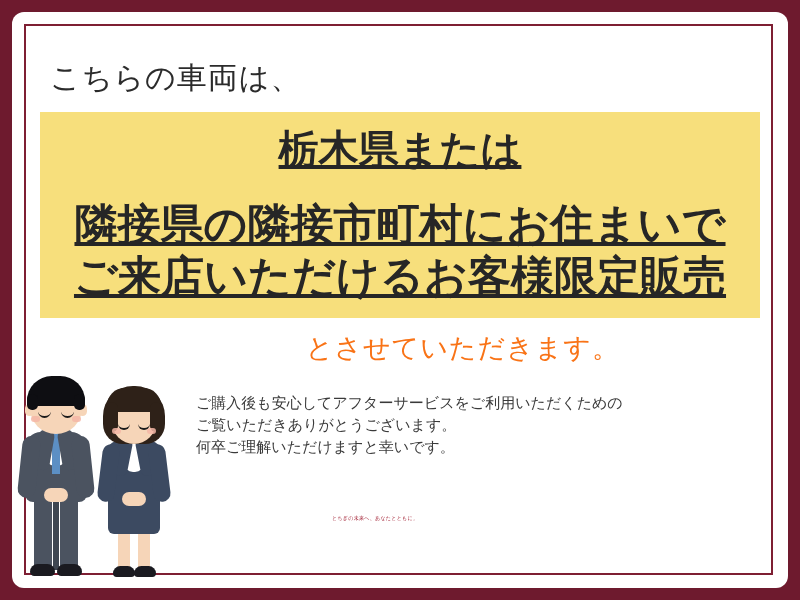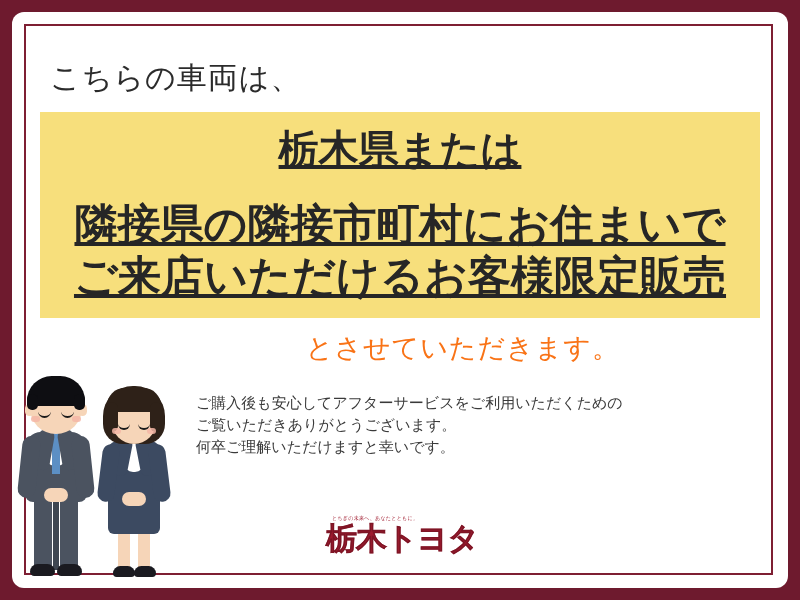--- a/index.html
+++ b/index.html
@@ -134,21 +134,20 @@
   <div class="closing">とさせていただきます。</div>
 
   <div class="body-block">
     <div>ご購入後も安心してアフターサービスをご利用いただくための</div>
     <div>ご覧いただきありがとうございます。</div>
     <div>何卒ご理解いただけますと幸いです。</div>
   </div>
 
   <div class="logo">
     <div class="logo-tag">とちぎの未来へ、あなたとともに。</div>
-    <div class="logo-word">栃木トヨタ</div>
   </div>
 
   <div class="person" id="man">
 
     <div class="pc suit-gray" style="left:20px;top:120px;width:18px;height:78px;"></div>
     <div class="pc suit-gray" style="left:46px;top:120px;width:18px;height:78px;"></div>
     <div class="pc" style="left:39px;top:120px;width:6px;height:78px;background:#3E4651;"></div>
 
     <div class="pc shoe" style="left:16px;top:192px;width:25px;height:12px;border-radius:9px 9px 5px 5px;"></div>
     <div class="pc shoe" style="left:43px;top:192px;width:25px;height:12px;border-radius:9px 9px 5px 5px;"></div>

